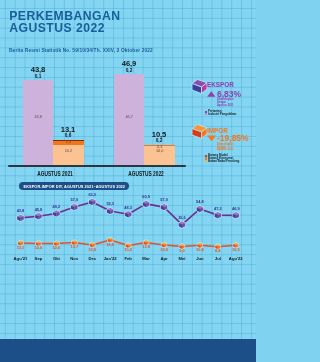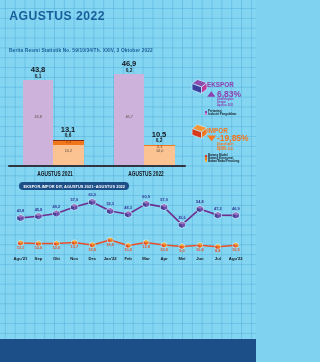--- a/index.html
+++ b/index.html
@@ -54,20 +54,21 @@
   
   #footer{position:absolute;left:0;top:339px;width:256px;height:23px;background:#1C4E87;}
 </style>
 </head>
 <body>
 
 <div id="page">
   <div class="grid"></div>
 
   <div class="abs" id="title">
+    <div class="l1">PERKEMBANGAN</div>
     <div class="l3">AGUSTUS 2022</div>
   </div>
   <div class="abs" id="subtitle">Berita Resmi Statistik No. 59/10/34/Th. XXIV, 3 Oktober 2022</div>
 
   <div id="barchart-layer">
 
     <div class="abs bar expbar" style="left:23.4px;top:80.2px;width:29.5px;height:84.7px;">
       <div class="abs barface"></div>
       <div class="invalue" style="left:0;top:36.3px;width:29.5px;">43,8</div>
     </div>

